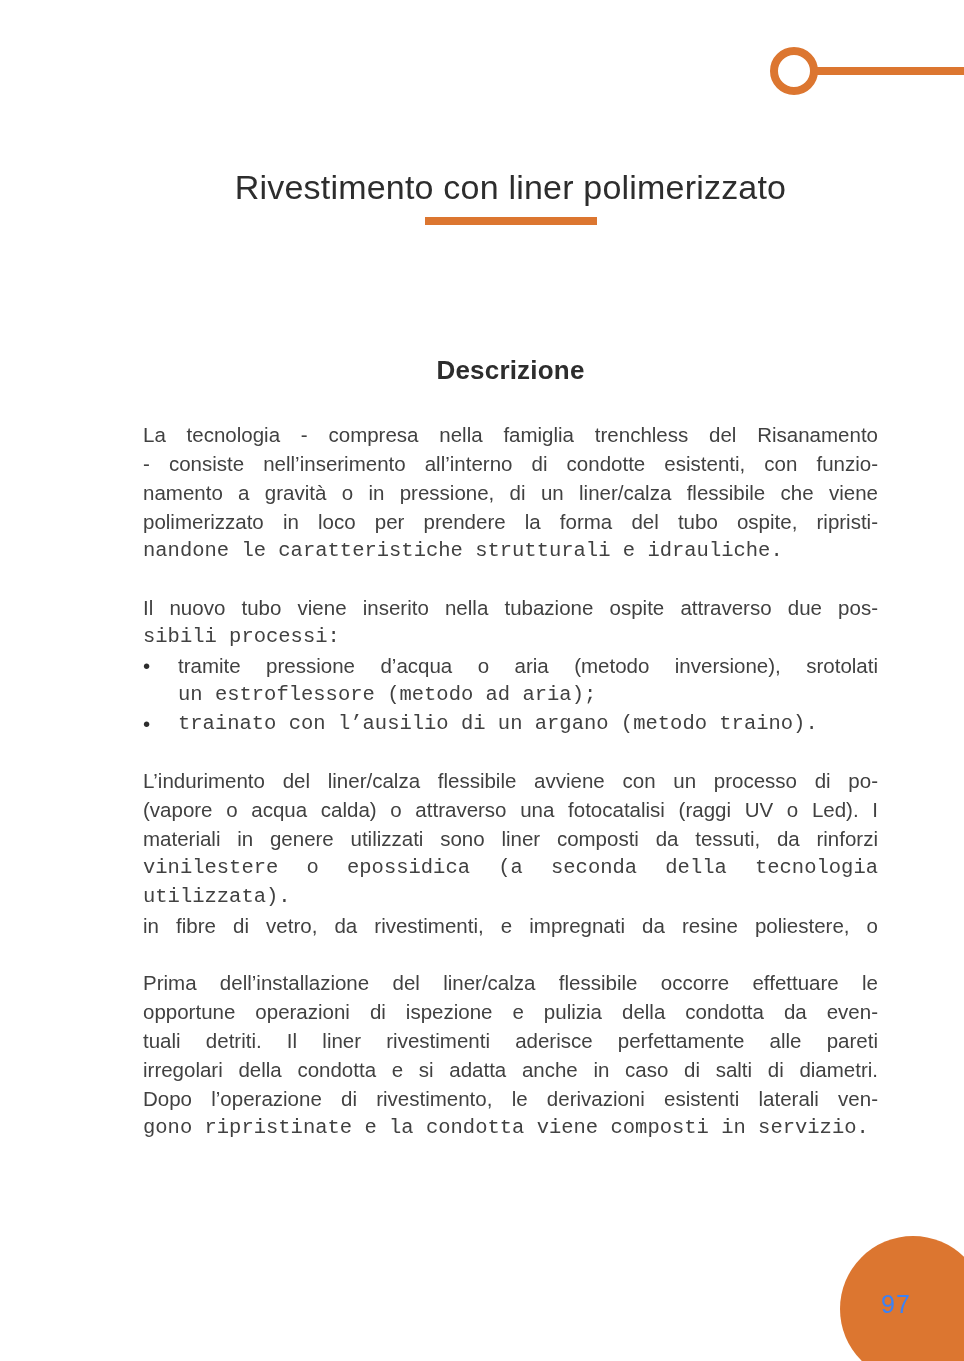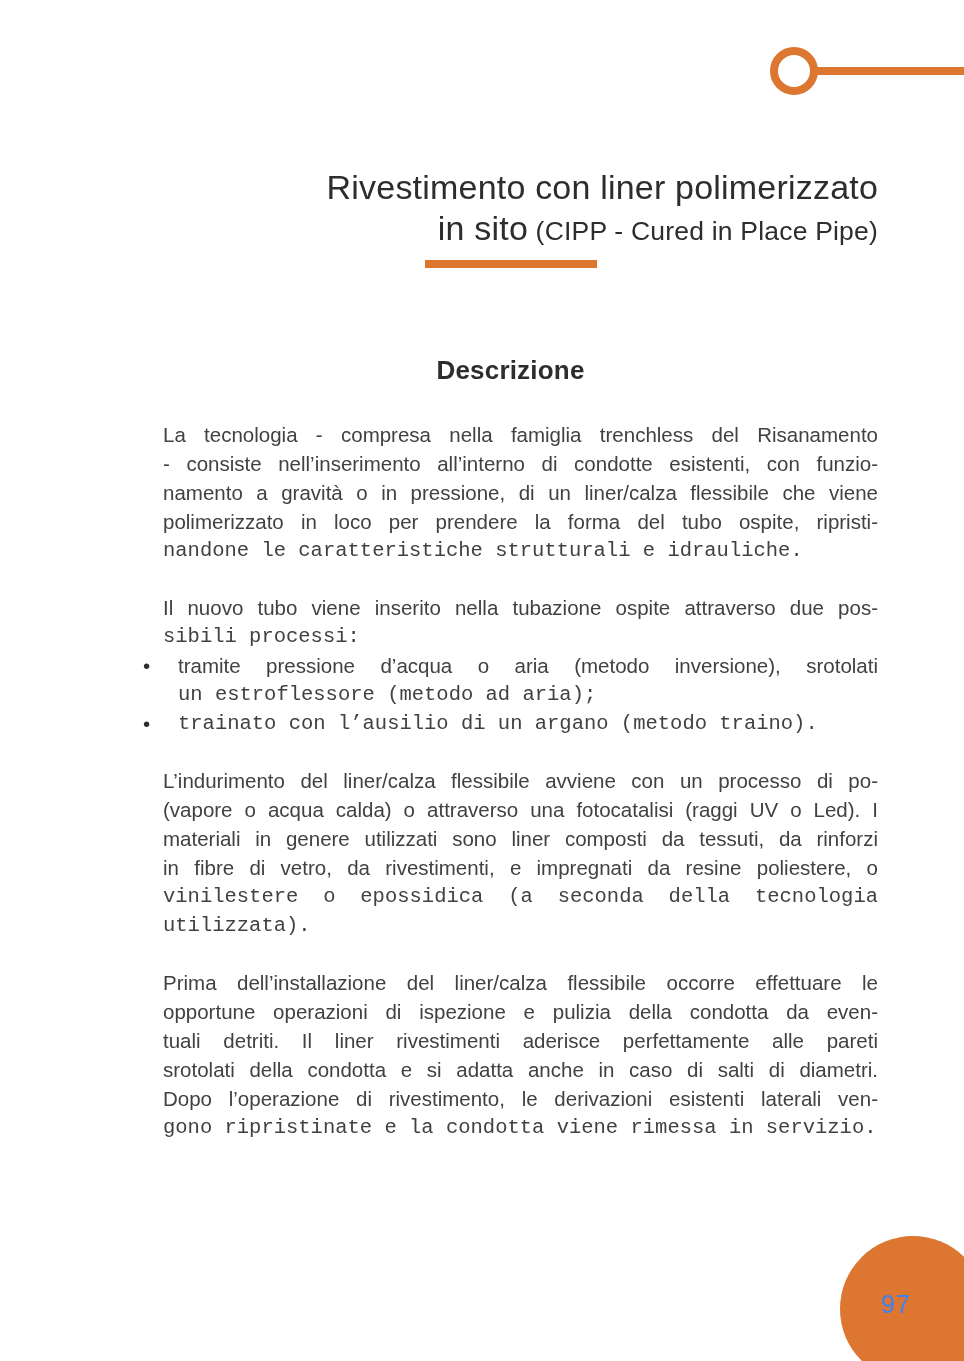--- a/index.html
+++ b/index.html
@@ -27,21 +27,21 @@
     position: absolute;
     left: 816px; top: 67px;
     width: 148px; height: 8px;
     background: var(--accent);
   }
   
   .title-block {
     position: absolute;
     left: 143px; top: 166px;
     width: 735px;
-    text-align: right;
+    text-align: center;
     color: var(--ink);
     font-weight: 300;
   }
   .title-line1 {
     font-size: 34px;
     line-height: 42px;
     letter-spacing: 0.2px;
   }
   .title-line2 {
     font-size: 34px;
@@ -68,21 +68,21 @@
   
   .content {
     position: absolute;
     left: 143px; top: 420px;
     width: 735px;
     font-size: 20.5px;
     line-height: 29px;
     color: var(--body);
     font-weight: 300;
   }
-  .para { margin-bottom: 28px; margin-left: 20px; }
+  .para { margin-bottom: 28px; }
   .para.tight { margin-bottom: 0; }
   .jline { text-align: justify; text-align-last: justify; }
   .jline.last { text-align-last: left; font-family: Liberation Mono, monospace; }
   .bullet-list { list-style: none; margin-bottom: 28px; }
   .bullet-item { display: flex; }
   .bullet-marker {
     flex: 0 0 35px;
     width: 35px;
     text-align: left;
     color: var(--ink);
@@ -110,21 +110,20 @@
 </head>
 <body>
 
 <div class="page">
 
   <div class="deco-ring"></div>
   <div class="deco-line"></div>
 
   <div class="title-block">
     <div class="title-line1">Rivestimento con liner polimerizzato</div>
-    <div class="title-line2"><span>in sito</span><span class="title-sub"> (CIPP - Cured in Place Pipe)</span></div>
     <div class="title-underline"></div>
   </div>
 
   <div class="section-heading">Descrizione</div>
 
   <div class="content">
 
     <div class="para">
         <div class="jline">La tecnologia - compresa nella famiglia trenchless del Risanamento</div>
         <div class="jline">- consiste nell’inserimento all’interno di condotte esistenti, con funzio-</div>
@@ -151,31 +150,31 @@
         <span class="bullet-text">
             <div class="jline last">trainato con l’ausilio di un argano (metodo traino).</div>
           </span>
       </li>
     </ul>
 
     <div class="para">
         <div class="jline">L’indurimento del liner/calza flessibile avviene con un processo di po-</div>
         <div class="jline">(vapore o acqua calda) o attraverso una fotocatalisi (raggi UV o Led). I</div>
         <div class="jline">materiali in genere utilizzati sono liner composti da tessuti, da rinforzi</div>
+        <div class="jline last">vinilestere o epossidica (a seconda della tecnologia utilizzata).</div>
         <div class="jline">in fibre di vetro, da rivestimenti, e impregnati da resine poliestere, o</div>
-        <div class="jline last">vinilestere o epossidica (a seconda della tecnologia utilizzata).</div>
       </div>
 
     <div class="para">
         <div class="jline">Prima dell’installazione del liner/calza flessibile occorre effettuare le</div>
         <div class="jline">opportune operazioni di ispezione e pulizia della condotta da even-</div>
         <div class="jline">tuali detriti. Il liner rivestimenti aderisce perfettamente alle pareti</div>
-        <div class="jline">srotolati della condotta e si adatta anche in caso di salti di diametri.</div>
+        <div class="jline">irregolari della condotta e si adatta anche in caso di salti di diametri.</div>
         <div class="jline">Dopo l’operazione di rivestimento, le derivazioni esistenti laterali ven-</div>
-        <div class="jline last">gono ripristinate e la condotta viene rimessa in servizio.</div>
+        <div class="jline last">gono ripristinate e la condotta viene composti in servizio.</div>
       </div>
 
   </div>
 
   <div class="page-circle"></div>
   <div class="page-number">97</div>
 
 </div>
 
 </body></html>

